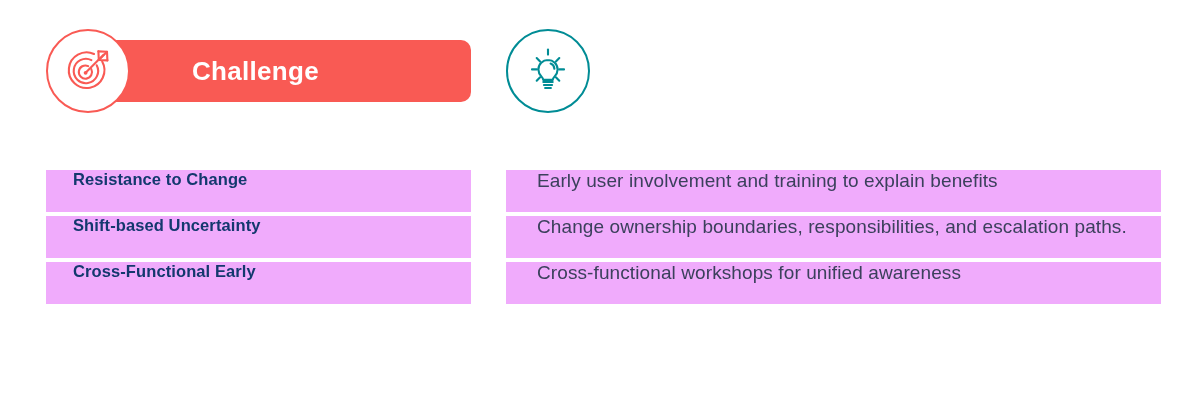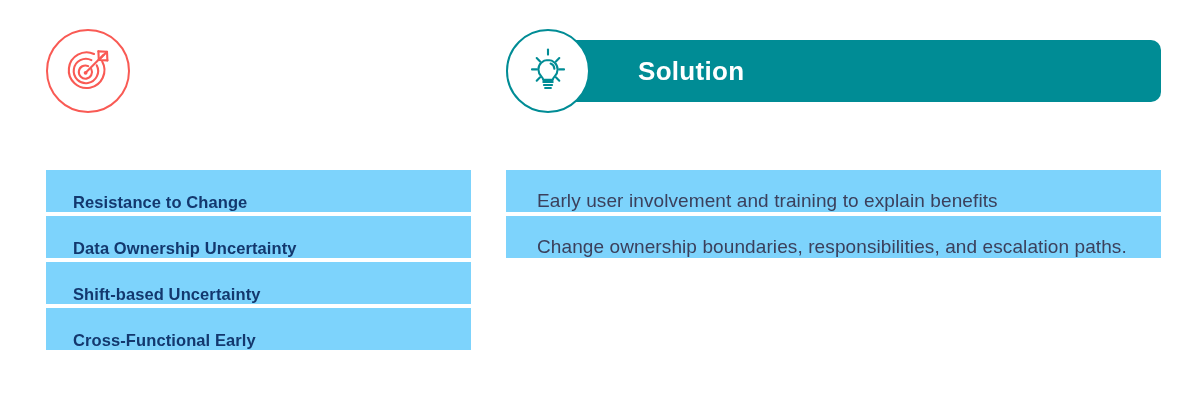--- a/index.html
+++ b/index.html
@@ -75,24 +75,24 @@
   .rows {
     position: absolute;
     top: 170px;
     left: 0;
   }
   .column.challenge .rows { width: 425px; }
   .column.solution  .rows { width: 655px; }
 
   .row {
     height: 42px;
-    background: #7dd3fc;
+    background: #f0abfc;
     margin-bottom: 4px;
     display: flex;
-    align-items: flex-end;
+    align-items: flex-start;
     box-sizing: border-box;
     white-space: nowrap;
     overflow: hidden;
   }
   .row-text-challenge {
     padding-left: 27px;
     color: #13386e;
     font-size: 16.5px;
     font-weight: bold;
     letter-spacing: 0.1px;
@@ -105,20 +105,23 @@
     letter-spacing: 0.1px;
   }
 </style>
 </head>
 <body>
 
 <div class="board">
 
   <div class="column challenge">
 
+    <div class="banner">
+      <span class="banner-title">Challenge</span>
+    </div>
 
     <div class="medallion target">
       <svg width="56" height="56" viewBox="0 0 56 56" aria-hidden="true">
         <g fill="none" stroke="#f95a54" stroke-width="2.1" stroke-linecap="round" stroke-linejoin="round">
           <path d="M42.2 18.6a17.8 17.8 0 1 1-8.2-7.6"></path>
           <path d="M36.7 22.3a12.2 12.2 0 1 1-5.3-5.2"></path>
           <path d="M31.3 26.1a6.6 6.6 0 1 1-3.1-3.0"></path>
           <circle cx="25.6" cy="29.8" r="1.9" fill="#f95a54" stroke="none"></circle>
           <path d="M25.6 29.8 L43.6 11.8"></path>
           <path d="M38.4 8.4 L38.8 17.0 L47.4 17.4"></path>
@@ -126,36 +129,30 @@
           <path d="M38.4 8.4 L47.0 8.8 L47.4 17.4"></path>
         </g>
       </svg>
     </div>
 
     <div class="rows">
       <div class="row">
         <span class="row-text-challenge">Resistance to Change</span>
       </div>
       <div class="row">
-        <span class="row-text-challenge">Data Ownership Uncertainty</span>
-      </div>
-      <div class="row">
         <span class="row-text-challenge">Shift-based Uncertainty</span>
       </div>
       <div class="row">
         <span class="row-text-challenge">Cross-Functional Early</span>
       </div>
     </div>
   </div>
 
   <div class="column solution">
 
-    <div class="banner">
-      <span class="banner-title">Solution</span>
-    </div>
 
     <div class="medallion bulb">
       <svg width="56" height="56" viewBox="0 0 56 56" aria-hidden="true">
         <g fill="none" stroke="#008c95" stroke-width="2.1" stroke-linecap="round" stroke-linejoin="round">
           <path d="M28 17.0c-5.3 0-9.6 4.2-9.6 9.4 0 3.3 1.6 5.6 3.1 7.2 1.1 1.2 1.8 2.0 1.8 3.3h9.4c0-1.3 0.7-2.1 1.8-3.3 1.5-1.6 3.1-3.9 3.1-7.2 0-5.2-4.3-9.4-9.6-9.4z"></path>
           <path d="M30.6 20.6c2.1 0.8 3.6 2.8 3.8 5.2"></path>
           <path d="M23.3 39.0h9.4"></path>
           <path d="M23.9 42.0h8.2"></path>
           <path d="M25.1 45.0h5.8"></path>
           <path d="M28 6.6 L28 11.6"></path>
@@ -169,16 +166,19 @@
       </svg>
     </div>
 
     <div class="rows">
       <div class="row">
         <span class="row-text-solution">Early user involvement and training to explain benefits</span>
       </div>
       <div class="row">
         <span class="row-text-solution">Change ownership boundaries, responsibilities, and escalation paths.</span>
       </div>
+      <div class="row">
+        <span class="row-text-solution">Cross-functional workshops for unified awareness</span>
+      </div>
     </div>
   </div>
 
 </div>
 
 </body></html>

